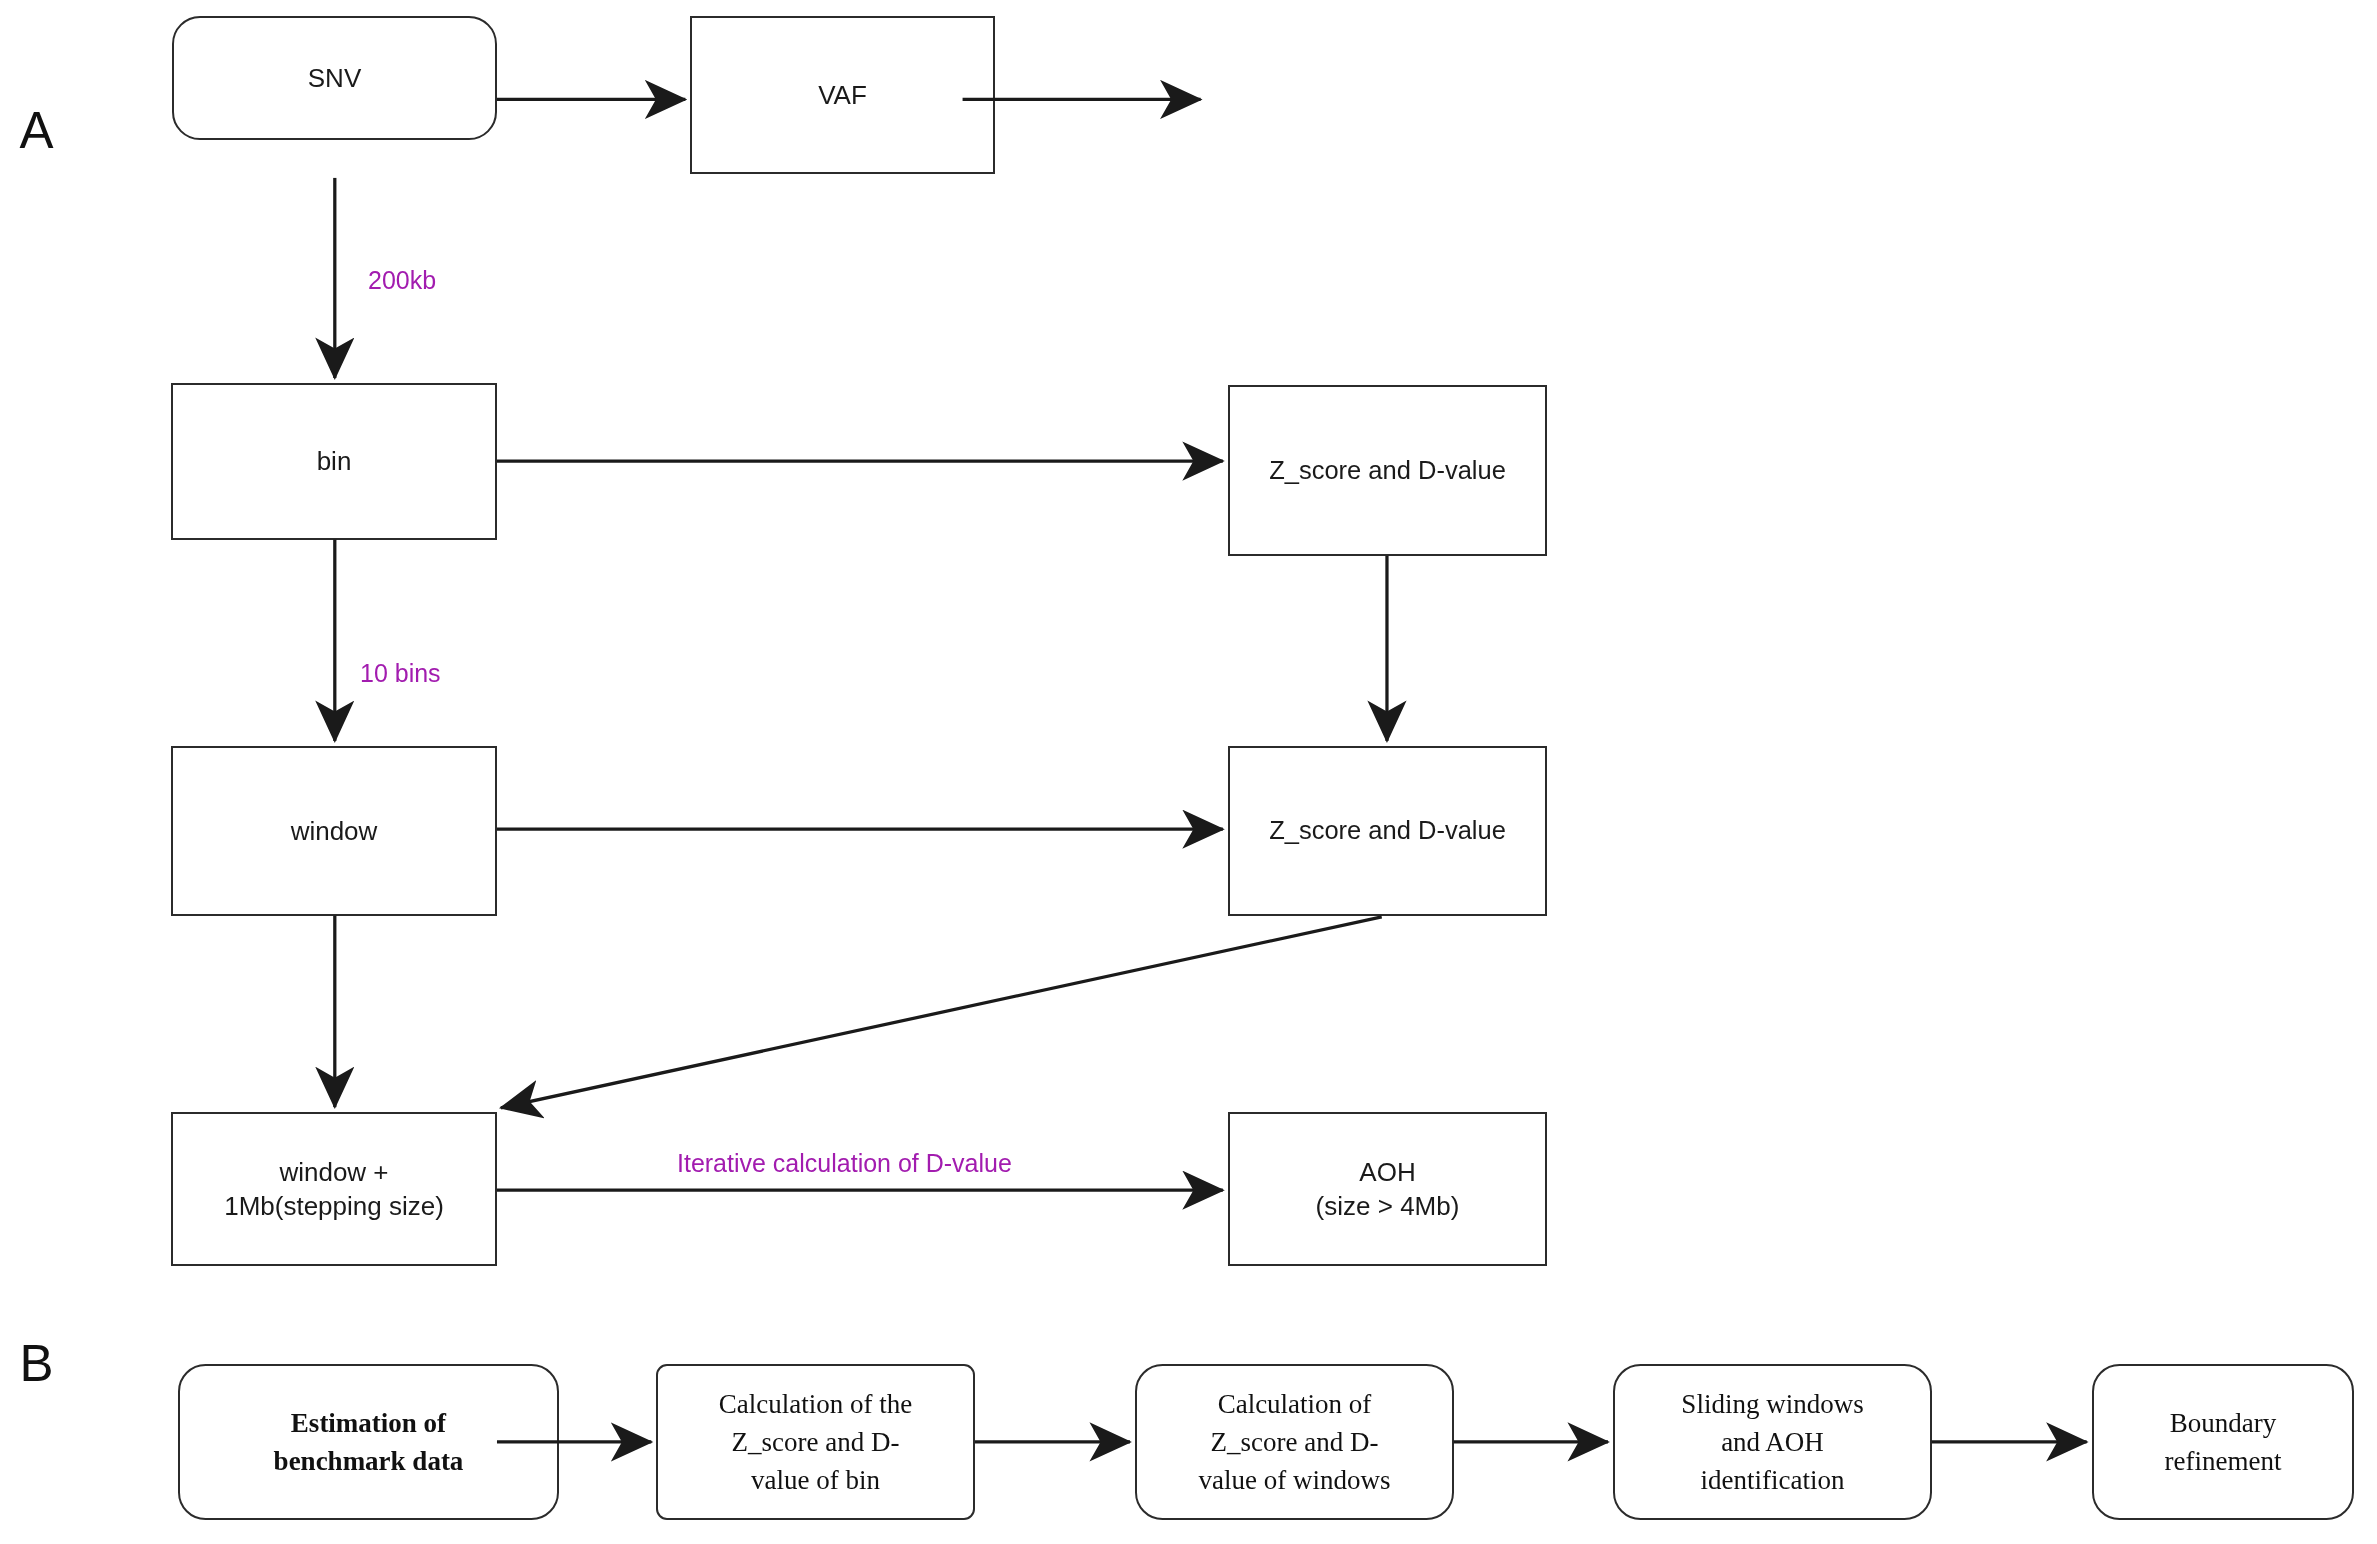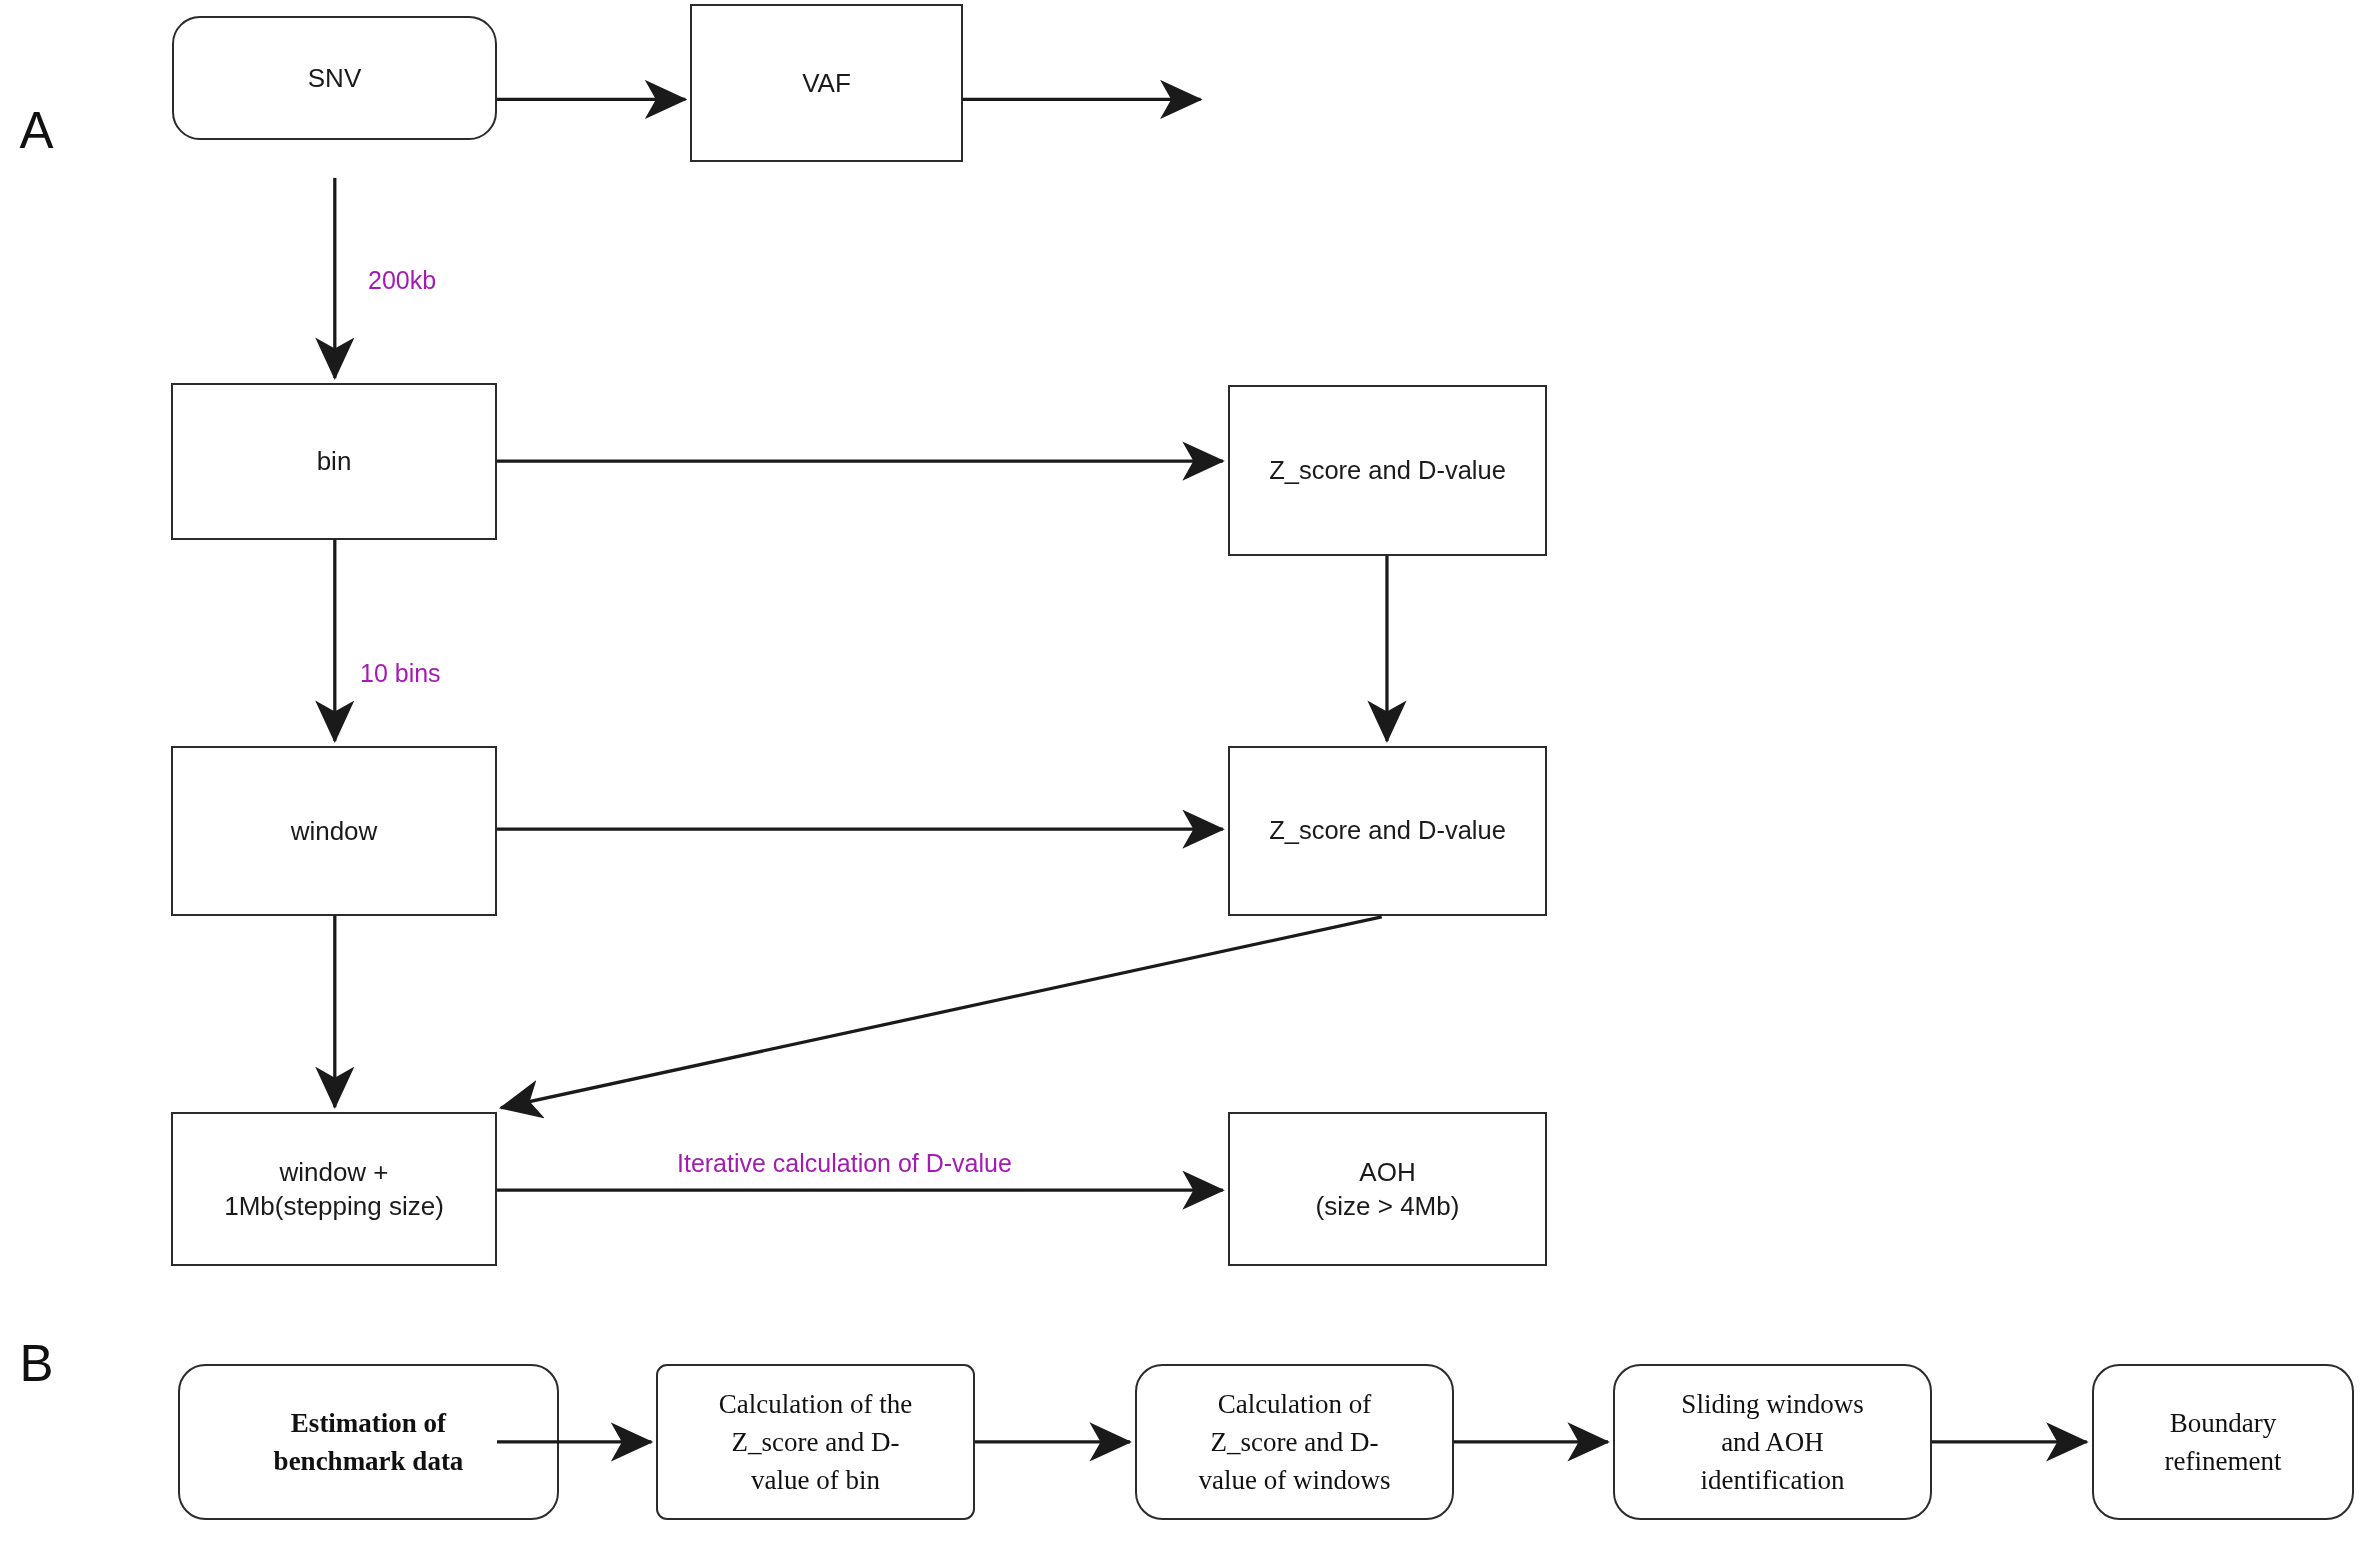--- a/index.html
+++ b/index.html
@@ -71,21 +71,21 @@
 </style>
 </head>
 <body>
 
 <div id="root">
 
   <div class="panel-label" style="left:19.6px;top:105px;">A</div>
 
   <div class="nodeA" style="left:172px;top:16px;width:325px;height:124px;border-radius:28px;">SNV</div>
 
-  <div class="nodeA" style="left:690px;top:4px;width:273px;height:158px;">VAF</div>
+  <div class="nodeA" style="left:690px;top:16px;width:305px;height:158px;">VAF</div>
 
 
   <div class="nodeA" style="left:171px;top:383px;width:326px;height:157px;">bin</div>
 
   <div class="nodeA tight" style="left:1228px;top:385px;width:319px;height:171px;">Z_score and D-value</div>
 
   <div class="nodeA" style="left:171px;top:746px;width:326px;height:170px;">window</div>
 
   <div class="nodeA tight" style="left:1228px;top:746px;width:319px;height:170px;">Z_score and D-value</div>
 

